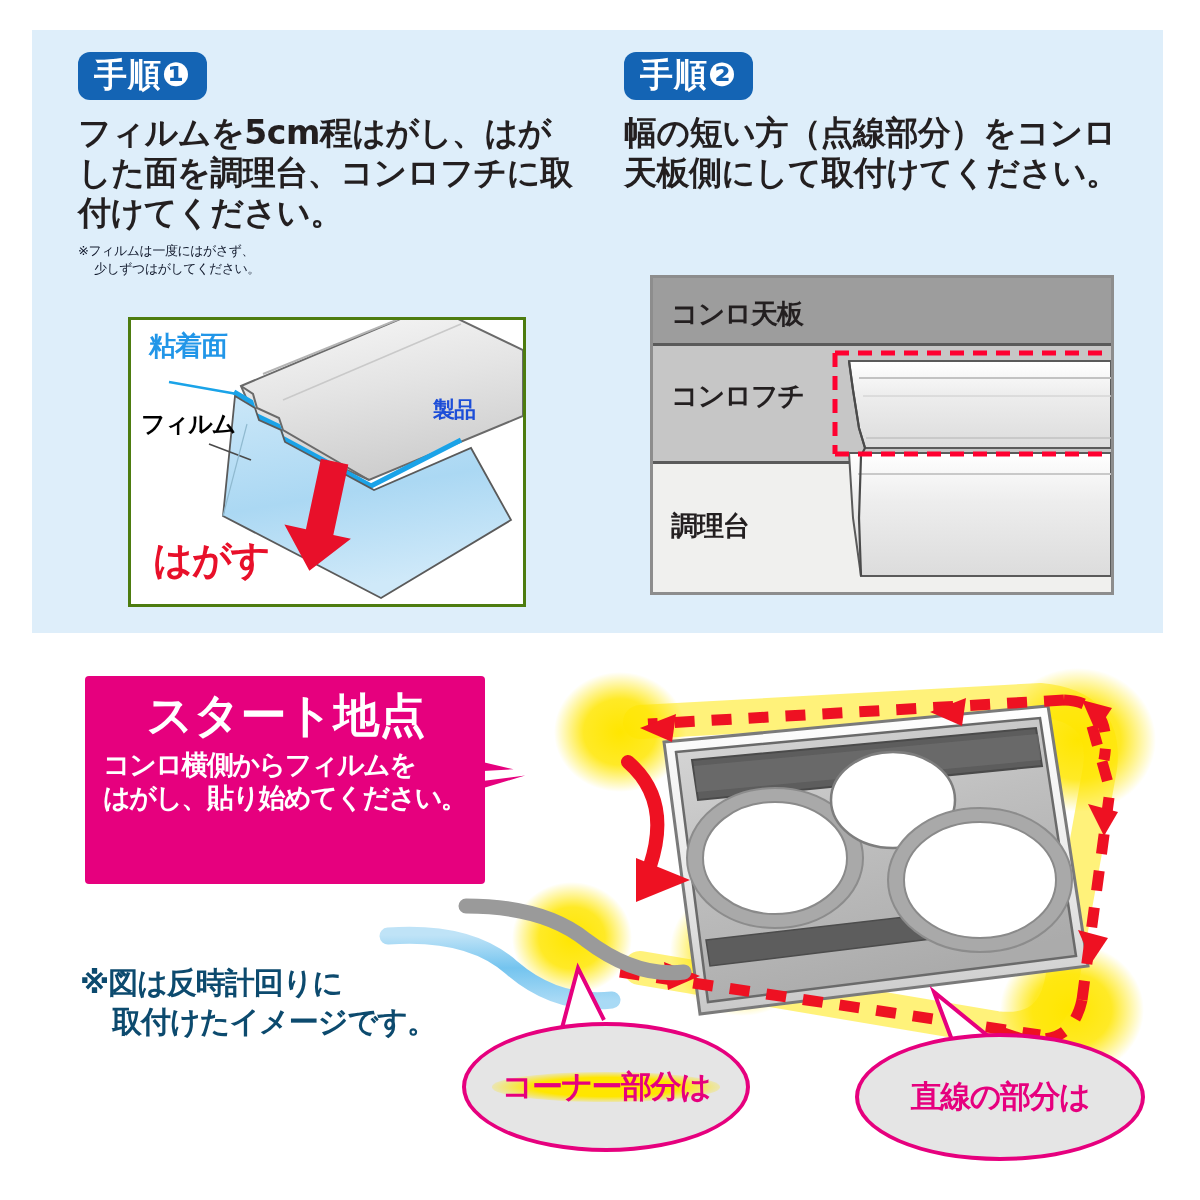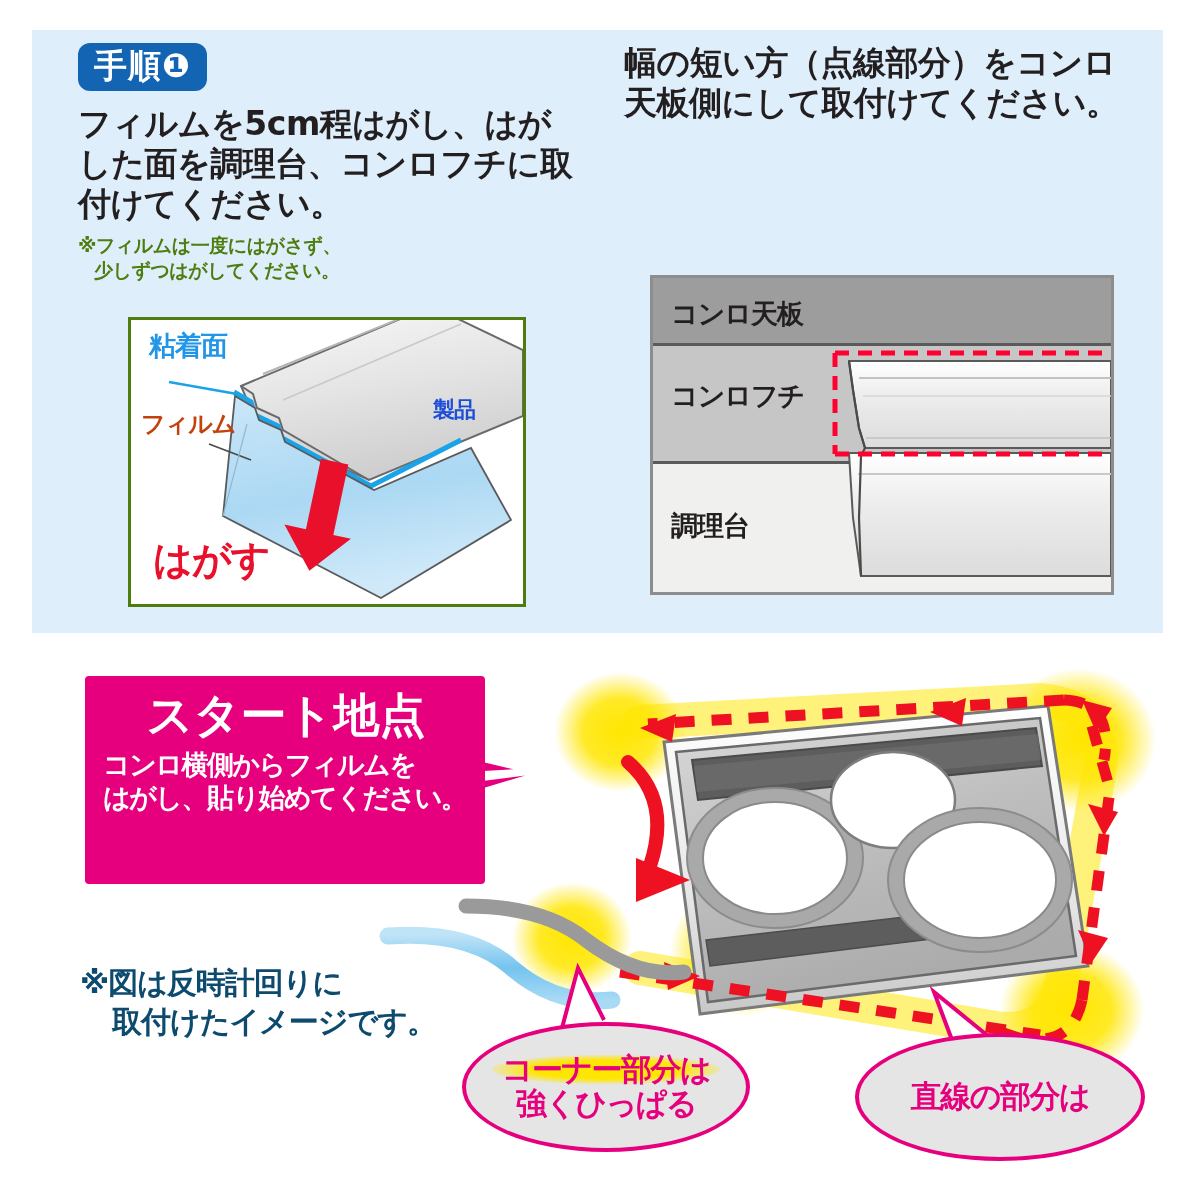--- a/index.html
+++ b/index.html
@@ -24,50 +24,50 @@
   .step-badge{
     display:inline-block;
     background:#1464b4;
     color:#ffffff;
     border-radius:12px;
     padding:5px 16px 7px 16px;
     font-size:33px;
     font-weight:bold;
     letter-spacing:1px;
     line-height:1.08;
-    margin-top:13px;
+    margin-top:22px;
   }
   .step-body{
     margin-top:13px;
     font-size:33px;
     font-weight:bold;
     line-height:1.22;
     color:#231f20;
     letter-spacing:-0.5px;
   }
   .step-note{
     margin-top:9px;
-    font-size:19px;
-    font-weight:bold;
-    color:#4d7c0f;
+    font-size:13px;
+    font-weight:normal;
+    color:#0f172a;
     line-height:1.32;
     letter-spacing:-0.5px;
   }
   .step-note .l2{padding-left:16px;display:block;}
 
   
   .illo1{
     position:absolute;left:50px;top:287px;width:398px;height:290px;
     background:#ffffff;border:3px solid #4d7c0f;box-sizing:border-box;
     overflow:hidden;
   }
   .illo1 svg{display:block;}
   .lbl{position:absolute;font-weight:bold;}
   .lbl-nenchaku{left:18px;top:8px;font-size:27px;color:#2196e8;letter-spacing:-1px;}
-  .lbl-film{left:10px;top:88px;font-size:24px;color:#c2410c;letter-spacing:-1px;}
+  .lbl-film{left:10px;top:88px;font-size:24px;color:#000000;letter-spacing:-1px;}
   .lbl-seihin{left:302px;top:75px;font-size:22px;color:#1d4ed8;letter-spacing:-1px;}
   .lbl-hagasu{left:22px;top:213px;font-size:39px;color:#e8102a;letter-spacing:-1px;}
 
   
   .illo2{
     position:absolute;left:26px;top:245px;width:464px;height:320px;
     border:3px solid #8d8d8d;box-sizing:border-box;background:#ec4899;
     overflow:hidden;
   }
   .band{position:absolute;left:0;width:100%;box-sizing:border-box;}
@@ -199,20 +199,21 @@
         </svg>
 
         <span class="lbl lbl-nenchaku">粘着面</span>
         <span class="lbl lbl-film">フィルム</span>
         <span class="lbl lbl-seihin">製品</span>
         <span class="lbl lbl-hagasu">はがす</span>
       </div>
     </div>
 
     <div class="step-col step2">
+      <div class="step-badge">手順❷</div>
       <div class="step-body">幅の短い方（点線部分）をコンロ天板側にして取付けてください。</div>
 
       <div class="illo2">
         <div class="band band-top"></div>
         <div class="band band-mid"></div>
         <div class="band band-bot"></div>
 
         <svg width="458" height="314" viewBox="0 0 458 314" style="position:absolute;left:0;top:0;">
           <defs>
             <linearGradient id="gTrim" x1="0" y1="0" x2="0" y2="1">
@@ -357,20 +358,19 @@
 
   <div class="bottom-note">
     <span>※図は反時計回りに</span>
     <span class="l2">取付けたイメージです。</span>
   </div>
 
   <div class="bubble bubble-corner">
     <div class="bub-l1">
       <span class="glow-line">コーナー部分は</span>
     </div>
-    <div class="bub-l2">強くひっぱる</div>
   </div>
 
   <div class="bubble bubble-straight">
     <div class="bub-l1">直線の部分は</div>
   </div>
 
 </div>
 
 </body></html>

